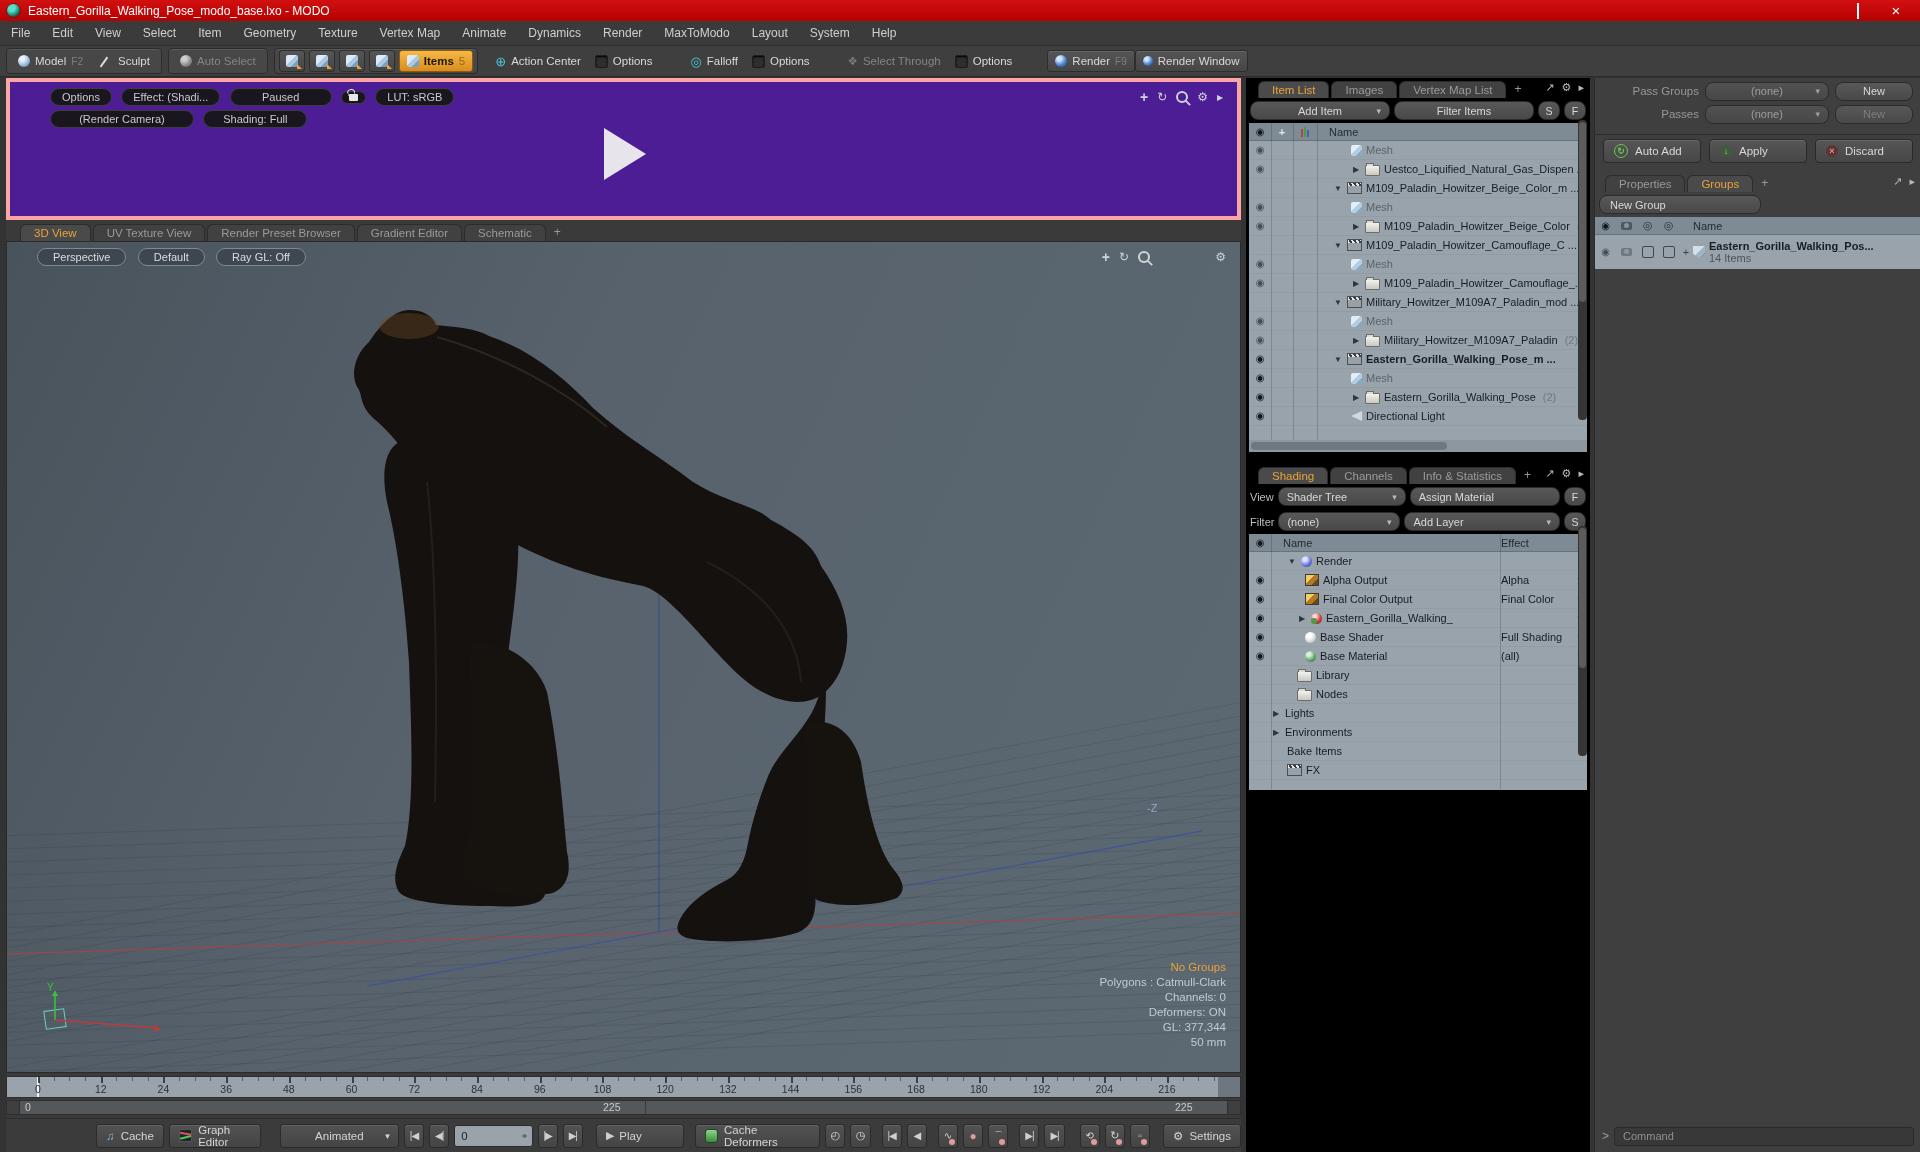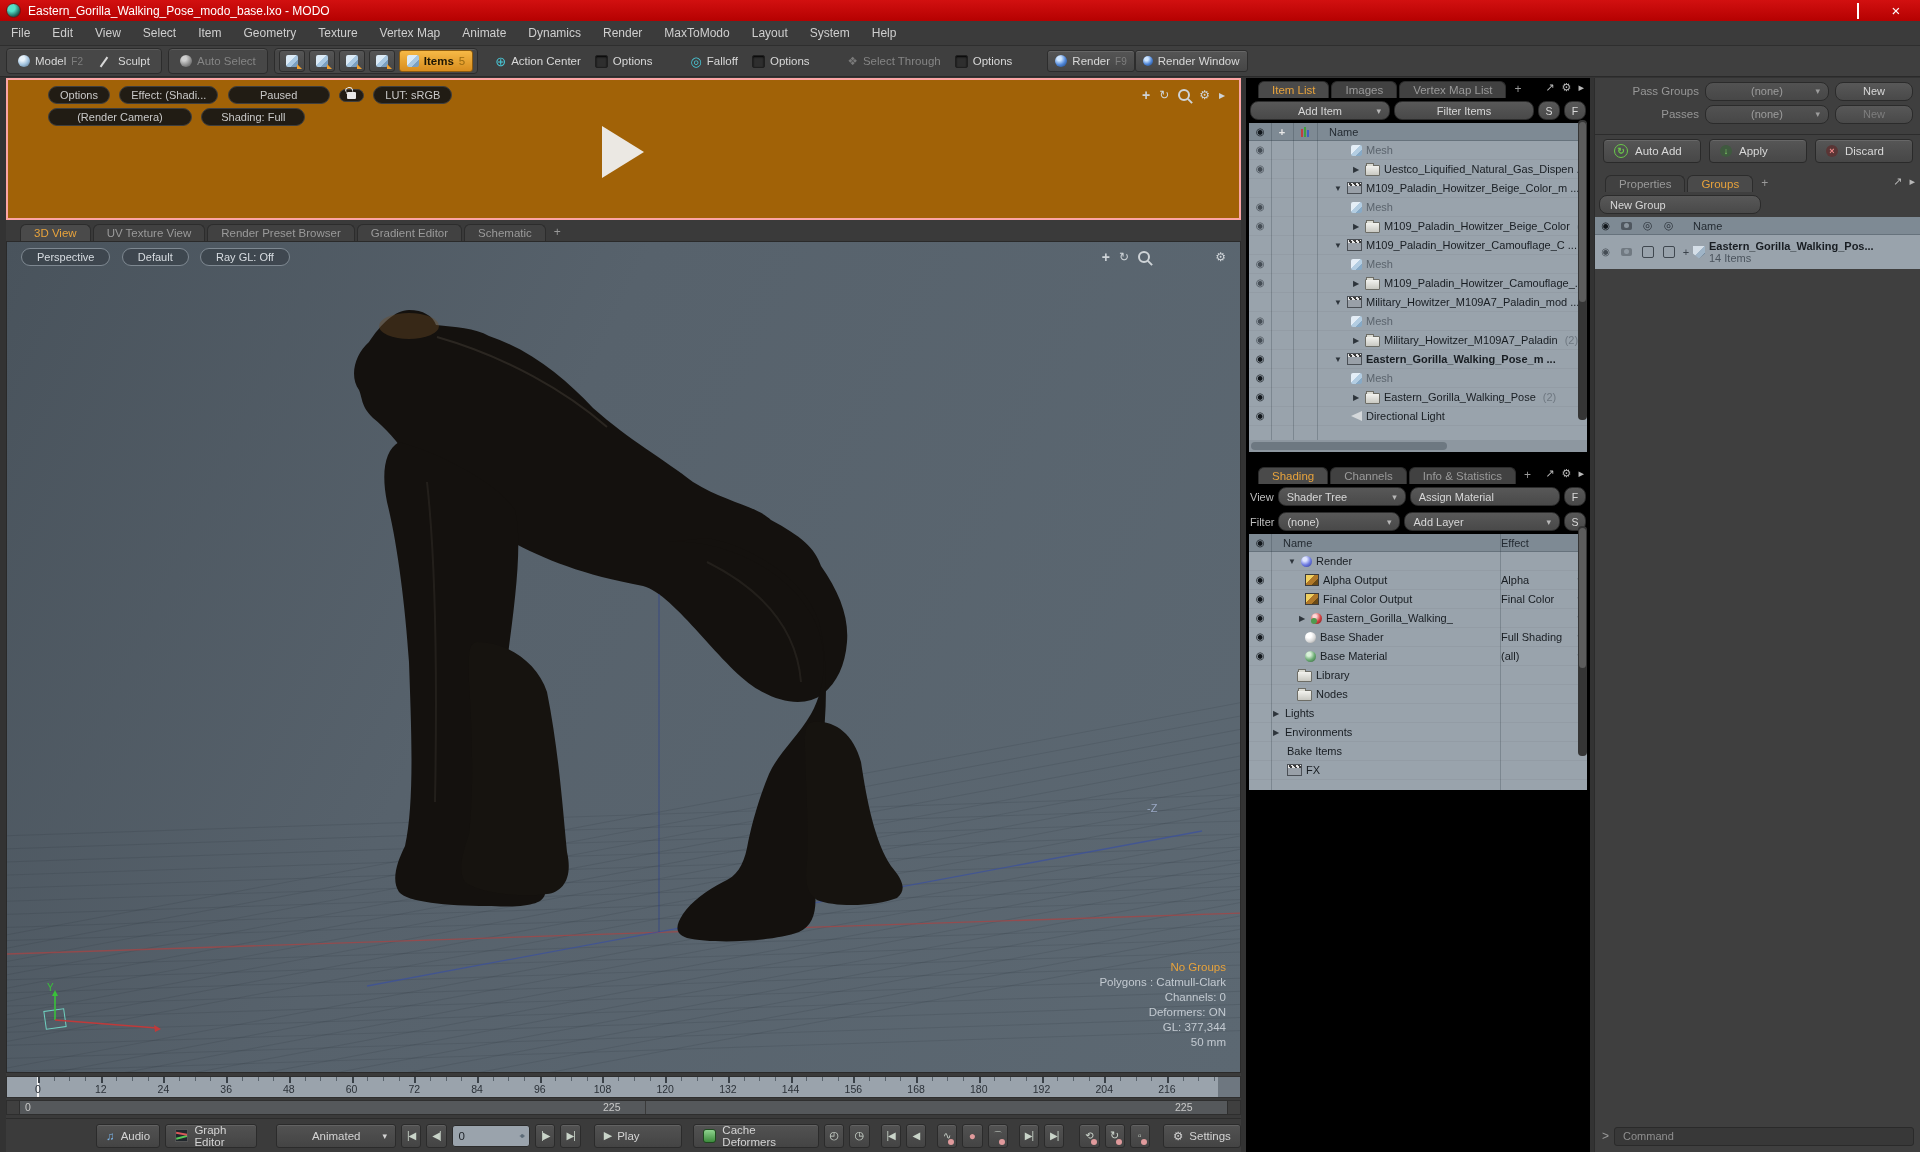--- a/index.html
+++ b/index.html
@@ -35,21 +35,21 @@
   .pen::before{content:"";position:absolute;left:2px;top:1px;width:2px;height:12px;background:#d8d8d8;transform:rotate(35deg)}
   .cubebtn{width:24px;height:20px;border-radius:3px;background:linear-gradient(#555,#464646);
     border:1px solid #2d2d2d;display:flex;align-items:center;justify-content:center;position:relative}
   .cube{width:12px;height:12px;background:linear-gradient(135deg,#dcebf7 0 45%,#a9c8e2 45% 70%,#7b9fc0 70%);border-radius:2px}
   .cubebtn::after{content:"";position:absolute;right:2px;bottom:2px;width:0;height:0;
     border-left:5px solid #f0a030;border-top:5px solid transparent}
   .cb{width:11px;height:11px;background:#2e2e2e;border:1px solid #1f1f1f;box-shadow:inset 0 1px 2px #000;border-radius:2px}
   .teal{color:#49c8d8;font-size:13px}
   
   .mainL{left:6px;top:78px;width:1235px;height:1074px;background:#3a3a3a}
-  .preview{position:absolute;left:0;top:0;width:1235px;height:142px;background:#a16207;border:2px solid #fca5a5;box-sizing:border-box}
+  .preview{position:absolute;left:0;top:0;width:1235px;height:142px;background:#4c1d95;border:4px solid #fca5a5;box-sizing:border-box}
   .pill{display:inline-flex;align-items:center;gap:5px;background:rgba(22,22,22,.92);border:1px solid #3e3e3e;
     border-radius:9px;color:#c9c9c9;font-size:11px;padding:2px 11px;margin-right:6px}
   .prow{position:absolute;left:40px}
   .playbtn{position:absolute;left:594px;top:46px;width:0;height:0;border-left:42px solid #efefef;
     border-top:26px solid transparent;border-bottom:26px solid transparent;opacity:.95}
   .mini-icons{position:absolute;display:flex;align-items:center;gap:9px;color:#cfd4d8;font-size:12px}
   .i-move{font-size:14px;font-weight:bold;line-height:10px}
   .i-zoom{width:8px;height:8px;border:2px solid #cfd4d8;border-radius:50%;position:relative;display:inline-block}
   .i-zoom::after{content:"";position:absolute;width:6px;height:2px;background:#cfd4d8;transform:rotate(45deg);right:-5px;bottom:-3px}
   
@@ -371,21 +371,21 @@
         </g>
         <line x1="652" y1="690" x2="652" y2="352" stroke="#2b3f8c" stroke-width="1.2" opacity="0.55"></line>
         <g>
           <rect x="38" y="768" width="20" height="18" fill="none" stroke="#6fd0c0" stroke-width="1" transform="rotate(-8 48 777)"></rect>
           <line x1="48" y1="778" x2="48" y2="752" stroke="#39c239" stroke-width="1.6"></line>
           <path d="M48,748 l-3,6 h6 Z" fill="#39c239"></path>
           <line x1="48" y1="778" x2="150" y2="786" stroke="#c03a3a" stroke-width="1.4"></line>
           <path d="M154,787 l-7,-4 l1,7 Z" fill="#c03a3a"></path>
         </g>
       </svg>
-      <div style="position:absolute;left:14px;top:6px">
+      <div style="position:absolute;left:30px;top:6px">
         <span class="vp-pill">Perspective</span>
         <span class="vp-pill">Default</span>
         <span class="vp-pill">Ray GL: Off</span>
       </div>
       <div class="mini-icons" style="right:90px;top:8px">
         <span class="i-move">+</span>
         <span>↻</span>
         <span class="i-zoom"></span>
       </div>
       <div class="mini-icons" style="right:14px;top:8px">
@@ -509,21 +509,21 @@
         <span class="rb-lab" style="left:596px">225</span>
         <span style="position:absolute;left:638px;top:0;width:1px;height:13px;background:#3a3a3a"></span>
         <span class="rb-lab" style="left:1168px">225</span>
         <span class="rb-cap" style="right:0;border-right:none;border-left:1px solid #2e2e2e"></span>
       </div>
     </div>
 
     <div class="transport">
       <span class="trbtn">
         <span style="color:#7ab4e8">♫</span>
-        <span>Audio</span>
+        <span>Cache</span>
       </span>
       <span class="trbtn">
         <span class="gicon"></span>
         <span>Graph Editor</span>
       </span>
       <span class="trbtn" style="width:120px;justify-content:center;margin-left:14px;position:relative">
         <span>Animated</span>
         <span class="dda" style="position:absolute;right:8px">▾</span>
       </span>
       <span class="trbtn rnd">

